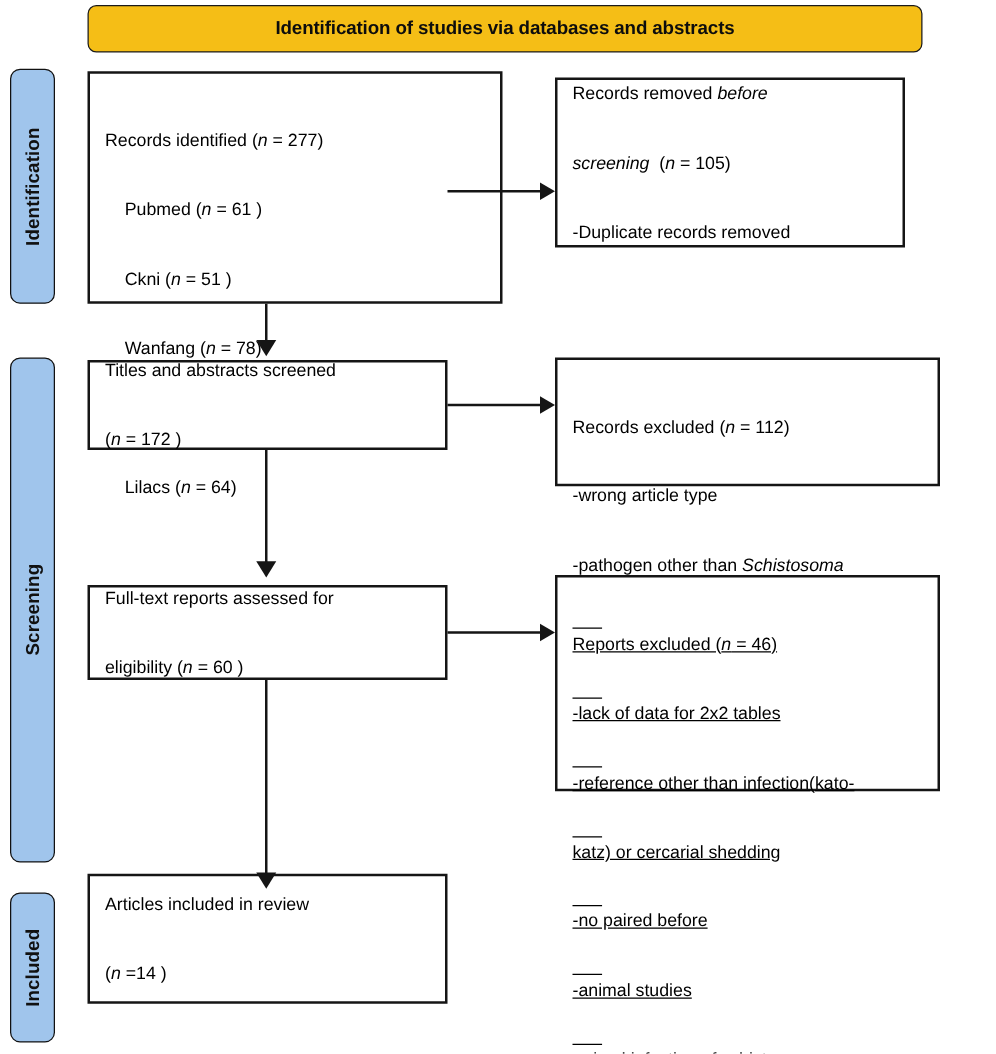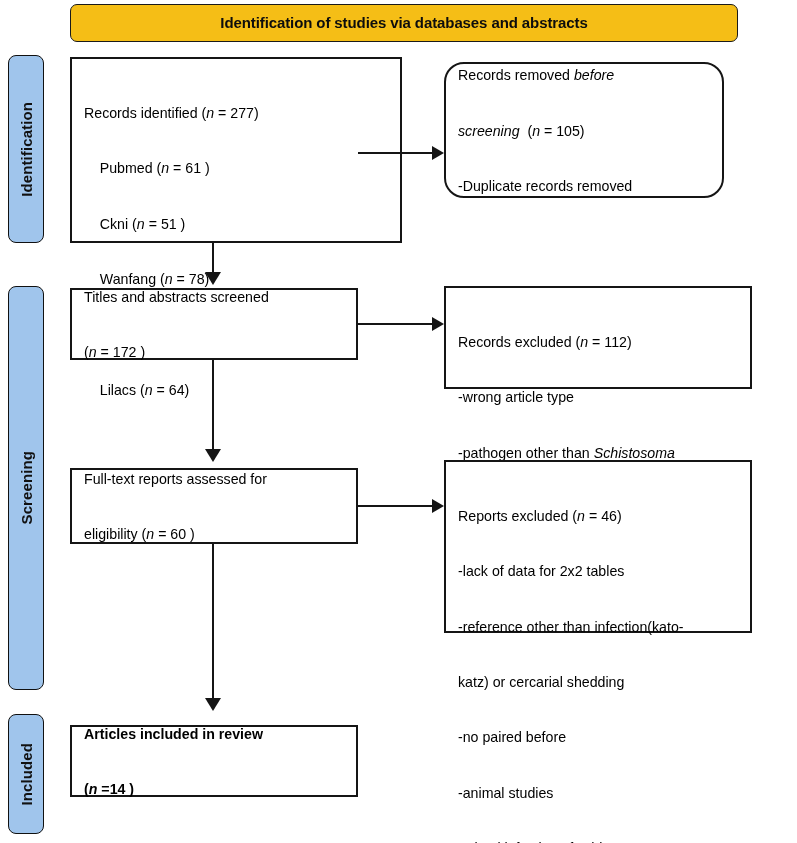--- a/index.html
+++ b/index.html
@@ -83,26 +83,26 @@
     color: #000000;
     white-space: pre-wrap;
   }
   .box-text i { font-style: italic; }
 
   #box-identified   { left: 70px;  top: 57px;  width: 332px; height: 186px; }
   #box-removed      { left: 444px; top: 62px;  width: 280px; height: 136px; }
   #box-screened     { left: 70px;  top: 288px; width: 288px; height: 72px;  }
   #box-excluded-1   { left: 444px; top: 286px; width: 308px; height: 103px; }
   #box-fulltext     { left: 70px;  top: 468px; width: 288px; height: 76px;  }
-  #box-excluded-2   { left: 444px; top: 460px; width: 308px; height: 173px; }
-  #box-included     { left: 70px;  top: 725px; width: 288px; height: 72px; font-weight: bold;  }
+  #box-excluded-2   { left: 444px; top: 460px; width: 308px; height: 173px; text-decoration: underline; }
+  #box-included     { left: 70px;  top: 699px; width: 288px; height: 104px;  }
 
   
   #box-screened, #box-fulltext, #box-included { display: flex; align-items: center; }
-  #box-removed { display: flex; align-items: center; border-radius: 20px; }
+  #box-removed { display: flex; align-items: center; }
 
   
   .vline {
     position: absolute;
     width: 2px;
     background: #151515;
   }
   .hline {
     position: absolute;
     height: 2px;

